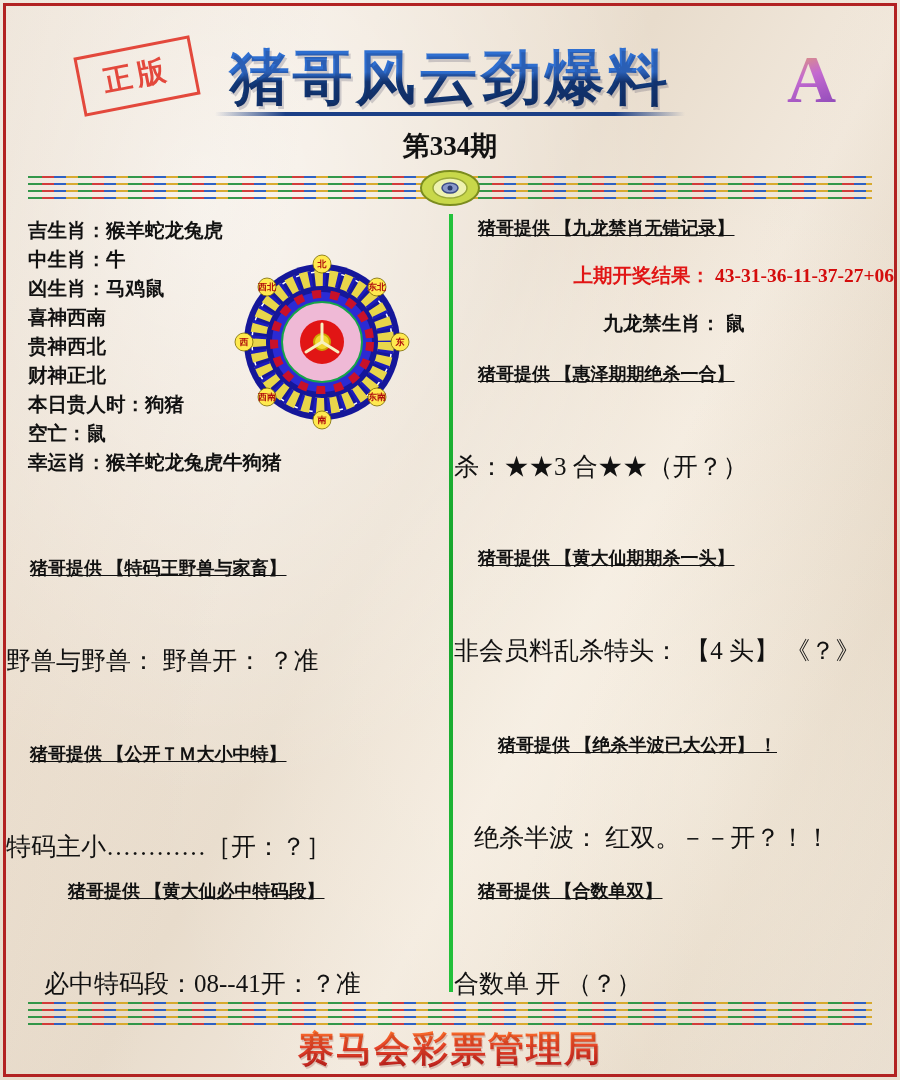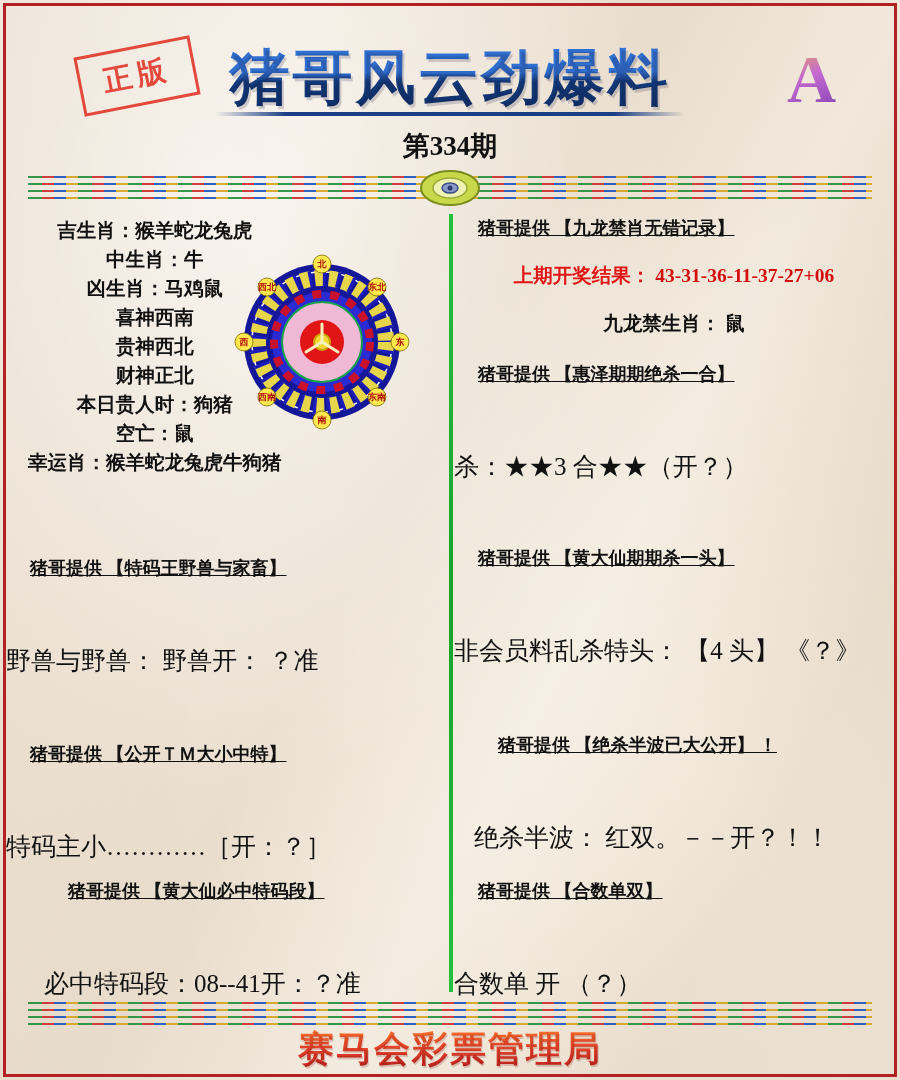--- a/index.html
+++ b/index.html
@@ -167,21 +167,20 @@
   .col-right { left: 454px; }
 
   .lines {
     position: absolute;
     left: 22px;
     top: 0;
     font-size: 19.5px;
     line-height: 29px;
     color: #111;
     font-weight: bold;
-    text-align: center;
   }
   .lines div { white-space: nowrap; }
 
   .wheel {
     position: absolute;
     left: 216px;
     top: 28px;
     width: 200px;
     height: 200px;
   }
@@ -203,21 +202,21 @@
     font-weight: normal;
     color: #111;
     text-align: left;
     margin-top: 64px;
   }
 
   .result-line {
     position: absolute;
     left: 0;
     width: 440px;
-    text-align: center;
+    text-align: right;
     box-sizing: border-box;
     font-size: 19.5px;
     font-weight: bold;
     color: #e11515;
   }
   .result-line .nums { color: #d40d0d; }
 
   .center-line {
     position: absolute;
     left: 0;

